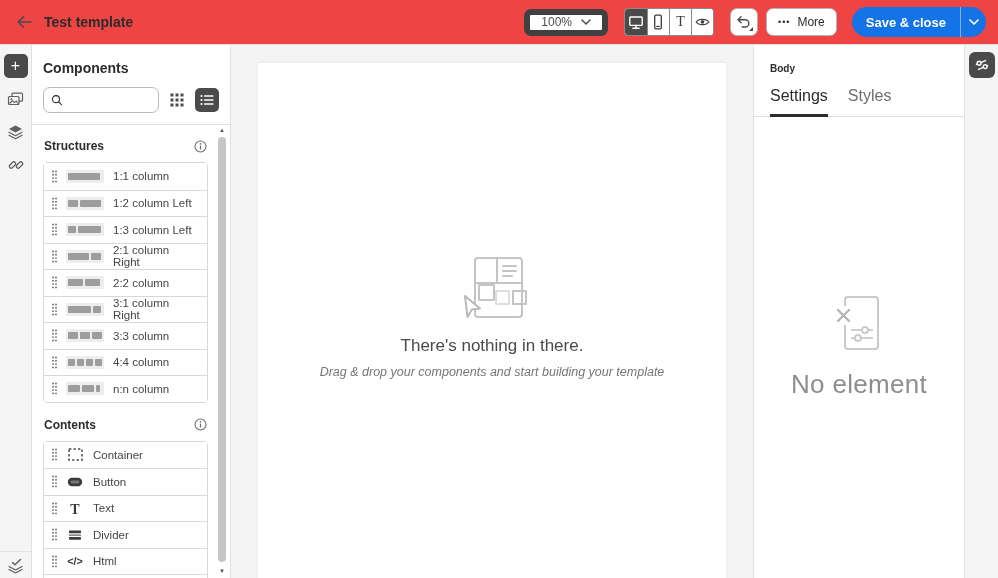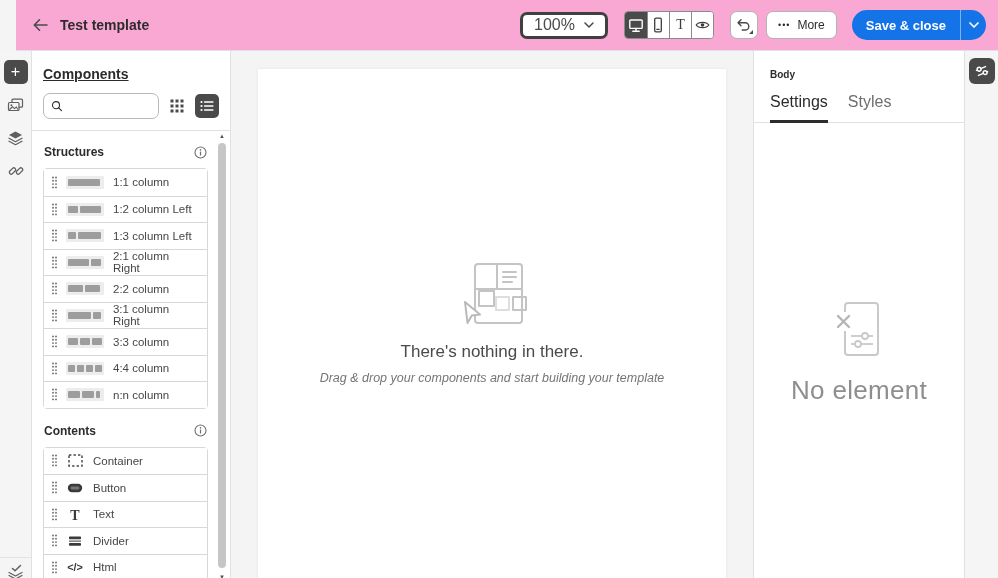--- a/index.html
+++ b/index.html
@@ -1,28 +1,28 @@
 <!DOCTYPE html>
 <html><head>
 <meta charset="utf-8">
 <style>
   * { margin:0; padding:0; box-sizing:border-box; }
   html,body { width:998px; height:578px; overflow:hidden; background:#f4f4f4;
     font-family:"Liberation Sans","DejaVu Sans",sans-serif; color:#2c2c2c; }
 
   
-  .topbar { height:51px; background:#f9a8d4; border-bottom:1px solid #e1e1e1;
-    display:flex; align-items:center; padding:0 12px;margin-left:16px; }
+  .topbar { height:45px; background:#ef4444; border-bottom:1px solid #e1e1e1;
+    display:flex; align-items:center; padding:0 12px; }
   .back-btn { width:24px; height:24px; display:flex; align-items:center; justify-content:center;
     cursor:pointer; margin-right:8px; }
   .topbar-title { font-size:14px; font-weight:bold; color:#2c2c2c; }
   .topbar-right { margin-left:auto; display:flex; align-items:center; }
 
-  .zoom-dd { display:flex; align-items:center; gap:9px; border:3px solid #404040; border-radius:7px;
-    height:27px; padding:0 11px; font-size:16px; color:#4b4b4b; background:#fff; cursor:pointer; }
+  .zoom-dd { display:flex; align-items:center; gap:9px; border:6px solid #404040; border-radius:7px;
+    height:27px; padding:0 11px; font-size:12px; color:#4b4b4b; background:#fff; cursor:pointer; }
 
   .seg-group { display:flex; border:1px solid #8a8a8a; border-radius:4px; overflow:hidden;
     height:28px; margin-left:16px; background:#fff; }
   .seg { width:22px; display:flex; align-items:center; justify-content:center;
     border-left:1px solid #8a8a8a; cursor:pointer; background:#fff; }
   .seg:first-child { border-left:none; }
   .seg.active { background:#4a4a4a; }
   .seg .t-glyph { font-family:"Liberation Serif","DejaVu Serif",serif; font-size:14px; color:#3c3c3c; }
 
   .undo-btn { width:28px; height:28px; border:1px solid #b3b3b3; border-radius:7px; background:#fff;
@@ -49,21 +49,21 @@
   .rail-add { width:24px; height:24px; background:#4a4a4a; border-radius:5px; color:#fff;
     display:flex; align-items:center; justify-content:center; font-size:16px; line-height:1; cursor:pointer; }
   .rail-icon { width:24px; height:24px; display:flex; align-items:center; justify-content:center;
     margin-top:9px; cursor:pointer; }
   .rail-bottom { position:absolute; bottom:4px; left:0; width:100%; padding-top:6px;
     border-top:1px solid #e3e3e3; display:flex; justify-content:center; }
 
   
   .components-panel { width:199px; background:#fff; border-right:1px solid #e1e1e1;
     display:flex; flex-direction:column; }
-  .panel-head { padding:15px 11px 11px;text-decoration:underline; }
+  .panel-head { padding:15px 11px 11px; }
   .panel-title { font-size:14px; font-weight:bold; color:#2c2c2c; margin-bottom:11px; }
   .search-row { display:flex; align-items:center; gap:7px; }
   .search-box { flex:1; height:26px; border:1px solid #b9b9b9; border-radius:7px; background:#fff;
     display:flex; align-items:center; gap:5px; padding:0 7px; }
   .search-box input { border:none; outline:none; width:100%; font-size:12px; background:transparent;
     font-family:inherit; }
   .view-btn { width:22px; height:22px; display:flex; align-items:center; justify-content:center;
     cursor:pointer; border-radius:5px; }
   .view-btn.active { background:#4a4a4a; width:24px; height:24px; }
 

